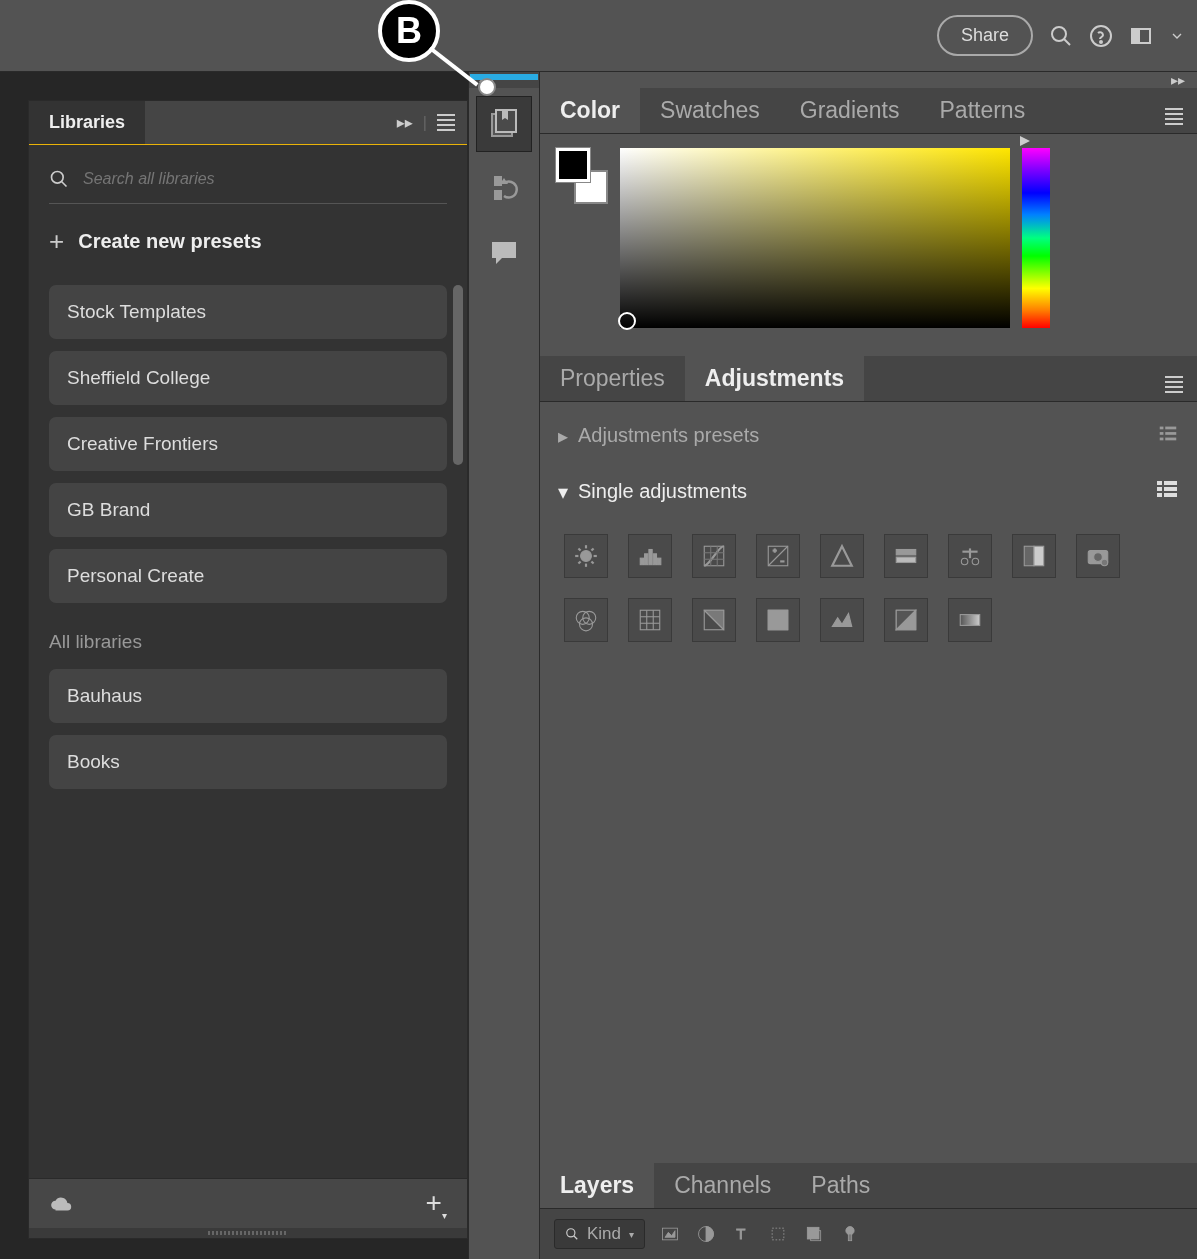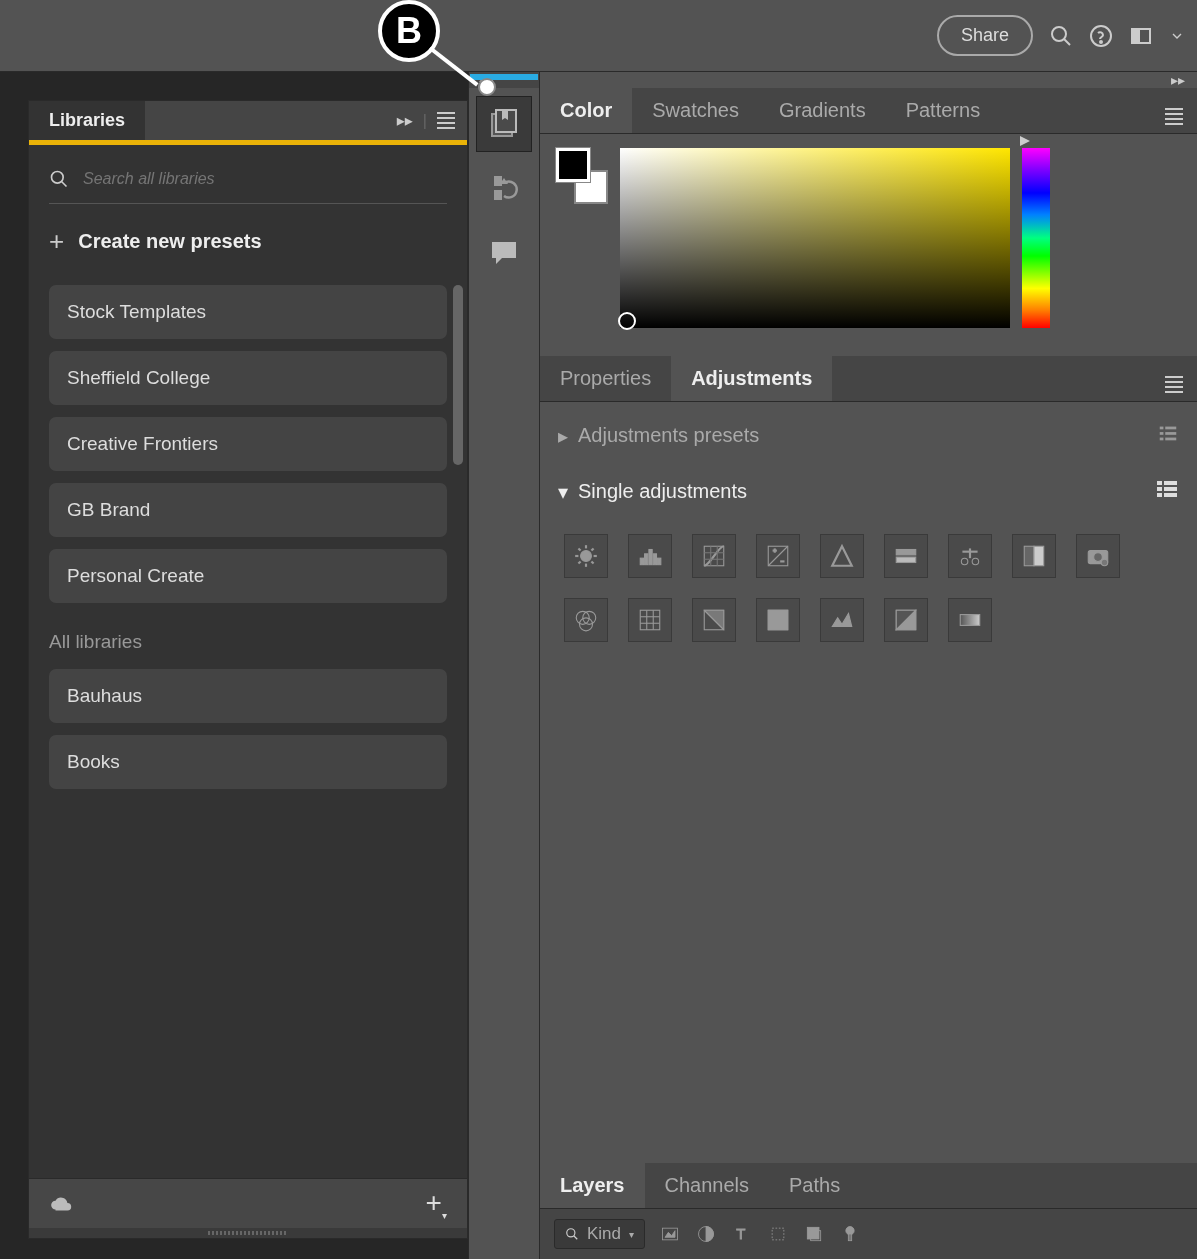--- a/index.html
+++ b/index.html
@@ -12,21 +12,21 @@
 .topbar-icon svg { width: 24px; height: 24px; fill: none; stroke: #ccc; stroke-width: 2; }
 
 
 .main { display: flex; height: calc(100% - 72px); }
 .left-col { width: 468px; background: #262626; position: relative; }
 .mid-col { width: 72px; background: #535353; border-left: 1px solid #2a2a2a; border-right: 1px solid #2a2a2a; position: relative; }
 .right-col { flex: 1; background: #535353; position: relative; display: flex; flex-direction: column; }
 
 
 .lib-panel { position: absolute; top: 28px; left: 28px; right: 0; bottom: 20px; background: #454545; border: 1px solid #2a2a2a; display: flex; flex-direction: column; }
-.lib-tabbar { display: flex; align-items: center; height: 44px; border-bottom: 5px solid #eab308; }
+.lib-tabbar { display: flex; align-items: center; height: 44px; border-bottom: 1px solid #eab308; }
 .lib-tab { background: #333; color: #eee; font-weight: 600; font-size: 18px; padding: 12px 20px; height: 100%; display: flex; align-items: center; }
 .lib-tabbar-right { margin-left: auto; display: flex; align-items: center; gap: 10px; padding-right: 12px; }
 .lib-body { flex: 1; background: #333; padding: 18px 20px; overflow: hidden; position: relative; }
 .search-row { display: flex; align-items: center; gap: 14px; border-bottom: 1px solid #555; padding: 6px 0 14px 0; margin-bottom: 22px; }
 .search-input { flex: 1; background: transparent; border: none; color: #ccc; font-size: 16px; font-style: italic; outline: none; }
 .create-row { display: flex; align-items: center; gap: 14px; color: #eee; font-size: 20px; font-weight: 600; margin-bottom: 28px; cursor: pointer; }
 .section-label { color: #999; font-size: 19px; margin-bottom: 16px; }
 .lib-item { background: #444; border-radius: 7px; padding: 16px 18px; color: #ddd; font-size: 19px; margin-bottom: 12px; cursor: pointer; }
 .lib-scrollbar { position: absolute; right: 4px; top: 140px; width: 10px; height: 180px; background: #666; border-radius: 5px; }
 .lib-footer { height: 50px; background: #474747; border-top: 1px solid #2a2a2a; display: flex; align-items: center; padding: 0 20px; }
@@ -35,21 +35,21 @@
 
 
 .mid-top-strip { height: 16px; background: #454545; display:flex; align-items:center; justify-content:flex-start; padding-left:10px; color:#ccc; font-size:14px; }
 .mid-btn { width: 56px; height: 56px; margin: 8px auto; display: flex; align-items: center; justify-content: center; cursor: pointer; }
 .mid-btn.active { background: #3a3a3a; border: 1px solid #222; }
 .mid-btn svg { width: 32px; height: 32px; fill: #bbb; }
 
 
 .collapse-strip { height: 16px; display:flex; justify-content:flex-end; padding-right:12px; color:#ccc; font-size:14px; align-items:center; }
 .panel-tabbar { display: flex; align-items: center; height: 46px; background: #454545; border-bottom: 1px solid #2a2a2a; }
-.panel-tab { padding: 0 20px; height: 100%; display: flex; align-items: center; color: #aaa; font-size: 20px; cursor: pointer; }
+.panel-tab { padding: 0 20px; height: 100%; display: flex; align-items: center; color: #aaa; font-size: 23px; cursor: pointer; }
 .panel-tab.active { background: #535353; color: #eee; font-weight: 600; }
 .panel-menu { margin-left: auto; padding-right: 14px; }
 
 
 .color-body { padding: 14px 16px 22px 16px; display: flex; gap: 12px; align-items: flex-start; }
 .fgbg { position: relative; width: 52px; height: 56px; }
 .fg-sw { position: absolute; top: 0; left: 0; width: 34px; height: 34px; border: 3px solid #fff; background: #000; outline:1px solid #888;}
 .bg-sw { position: absolute; bottom: 0; right: 0; width: 34px; height: 34px; border: 2px solid #888; background: #fff; }
 .color-field { width: 390px; height: 180px; position:relative; background: linear-gradient(to bottom, rgba(0,0,0,0) 0%, #000 100%), linear-gradient(to right, #fff 0%, #ffe600 100%); }
 .color-field::after { content:""; position:absolute; left:-2px; bottom:-2px; width:14px; height:14px; border:2px solid #fff; border-radius:50%; background:transparent; }

